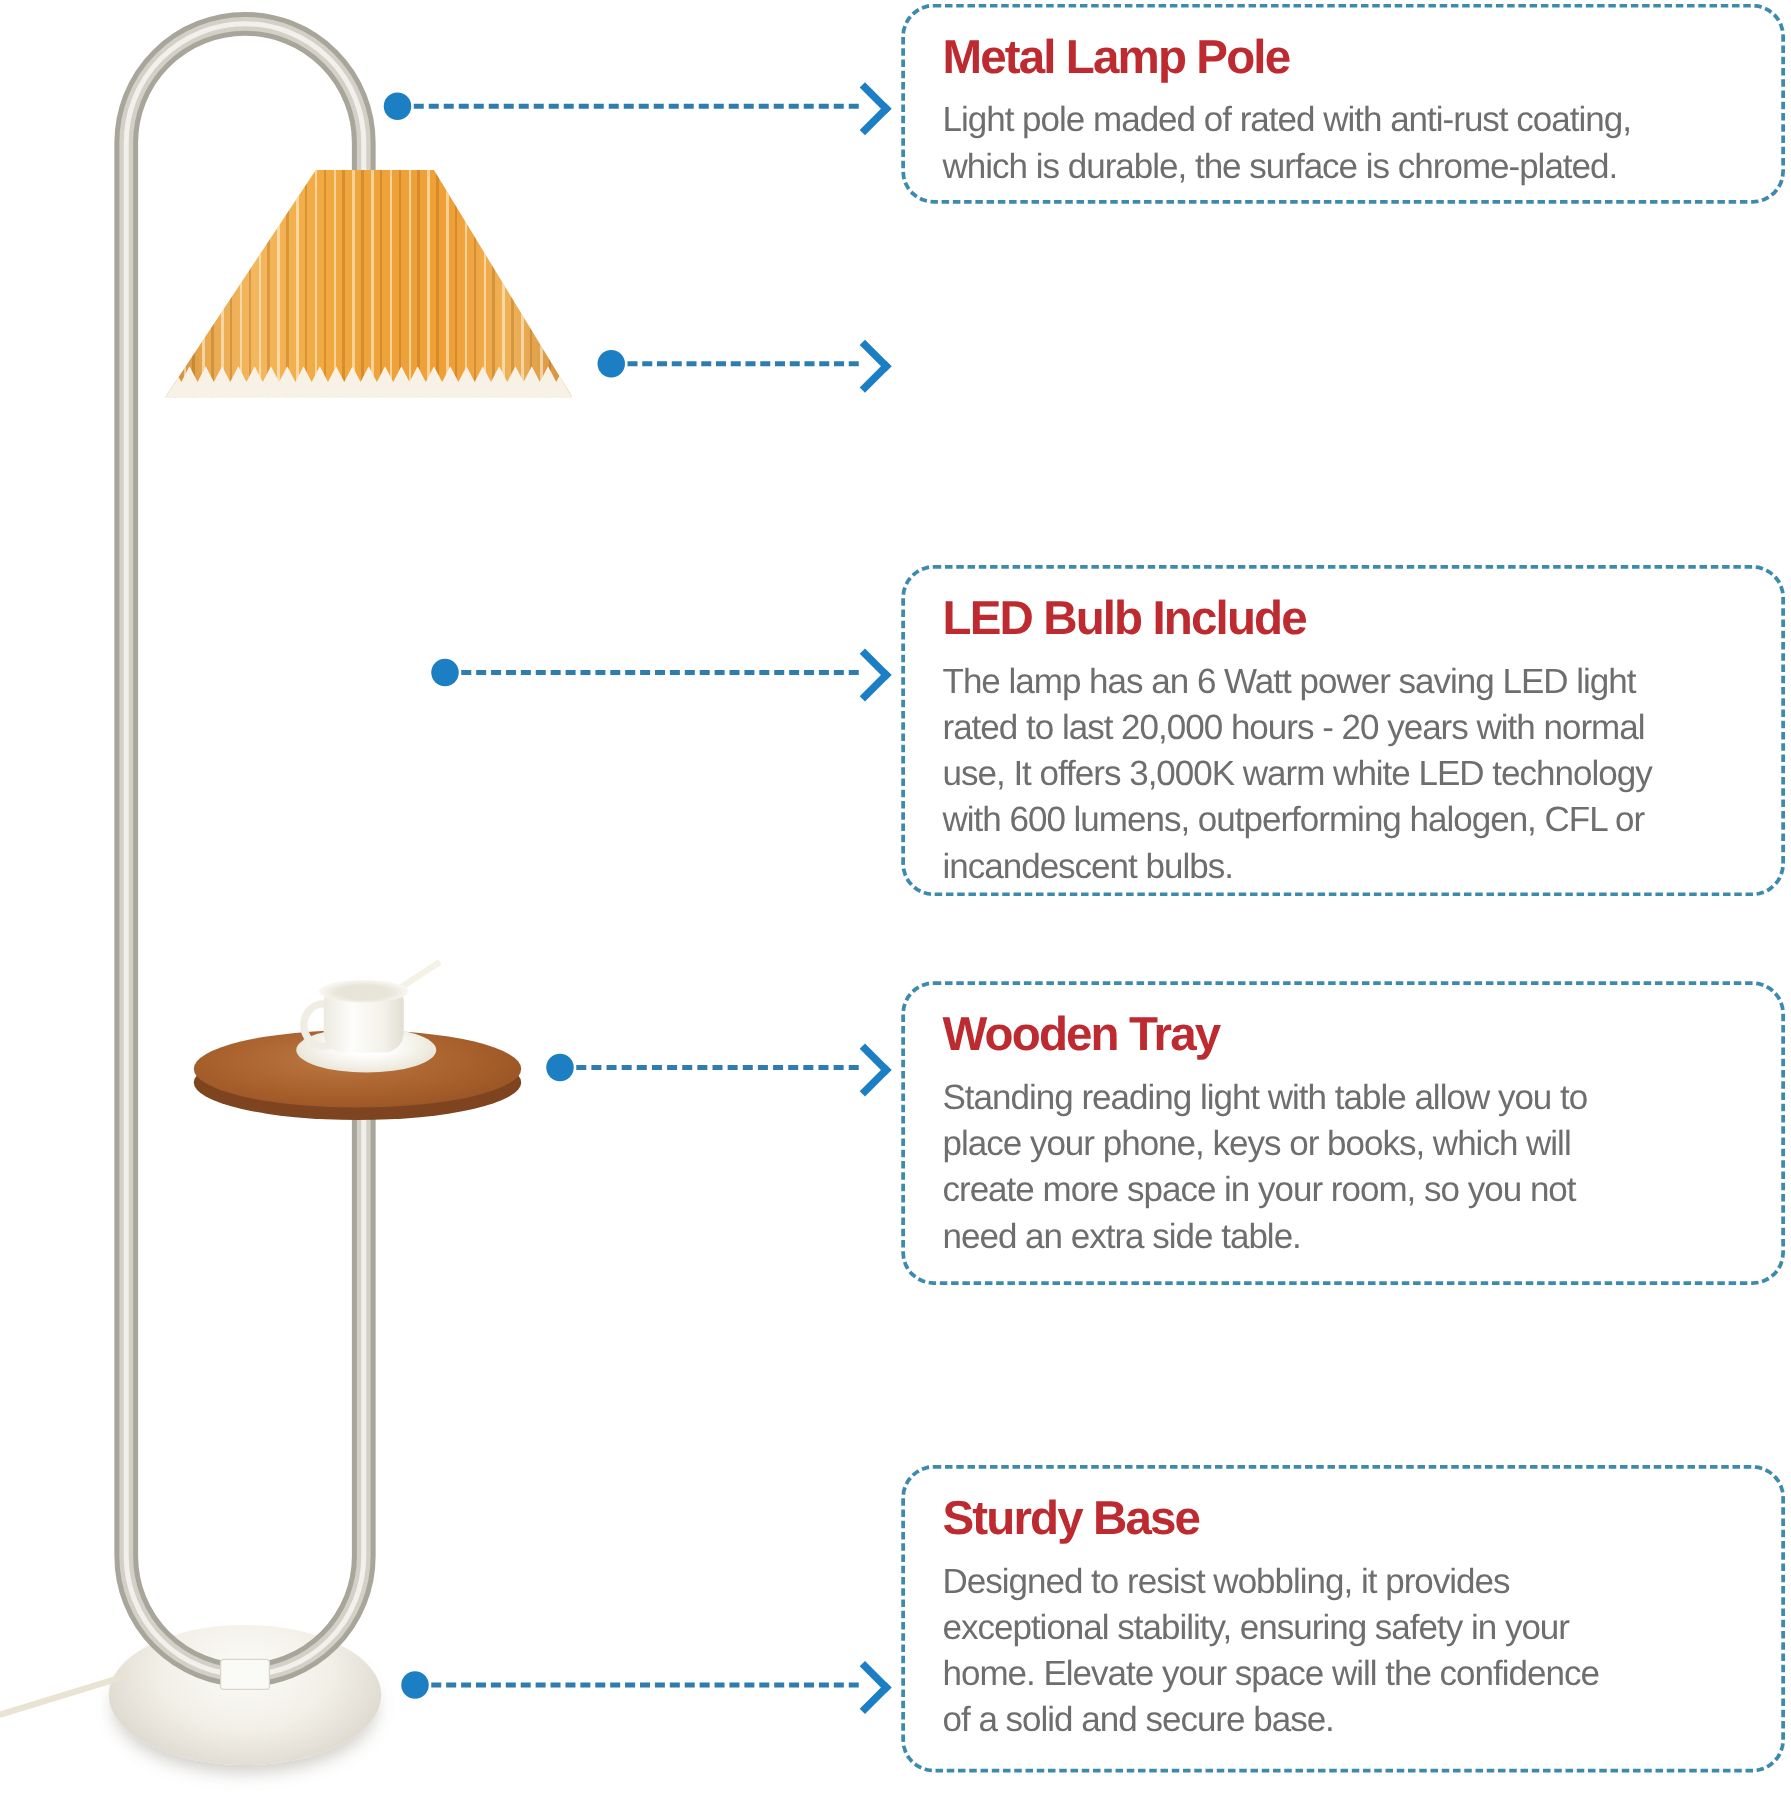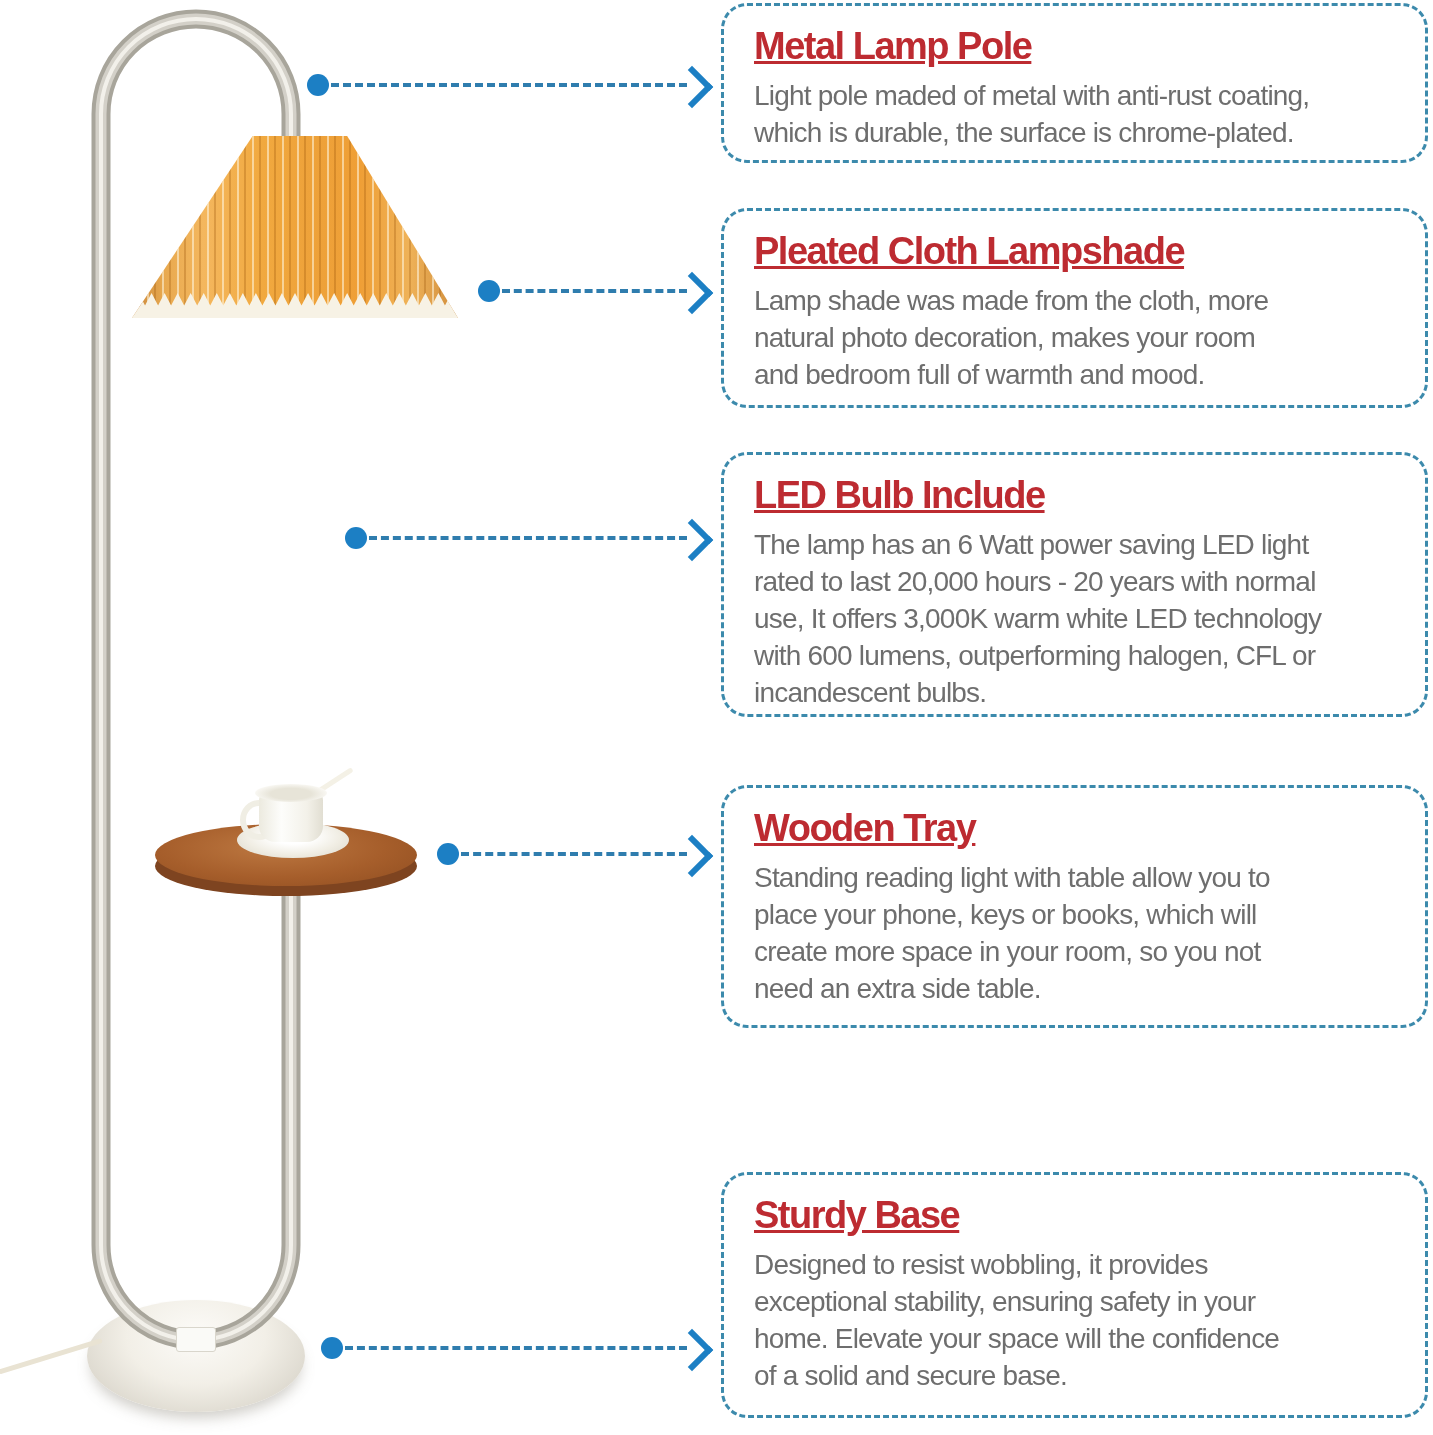--- a/index.html
+++ b/index.html
@@ -10,21 +10,21 @@
   }
 
   
   .card {
     position:absolute; left:721px; width:707px; box-sizing:border-box;
     border:3px dashed #3c8aac; border-radius:26px; background:#ffffff;
     padding:18px 28px 10px 30px;
   }
   .card h2 {
     margin:0 0 7px 0; font-weight:bold; font-size:38px; line-height:1.2;
-    color:#bd2b31; letter-spacing:-1.5px;text-decoration:underline;
+    color:#bd2b31; letter-spacing:-1.5px;
   }
   .card p {
     margin:0; font-size:28px; line-height:37px; color:#6e6e6e;
     letter-spacing:-0.8px; white-space:pre-line;
   }
   .b1 { top:3px;    height:160px; }
   .b2 { top:208px;  height:200px; }
   .b3 { top:452px;  height:265px; }
   .b4 { top:785px;  height:243px; }
   .b5 { top:1172px; height:246px; }
@@ -164,28 +164,22 @@
     <div class="chev" style="left:677px; top:841px;"></div>
   </div>
   <div>
     <div class="dot" style="left:321px; top:1337px;"></div>
     <div class="dash" style="left:345px; top:1346px; width:342px;"></div>
     <div class="chev" style="left:677px; top:1335px;"></div>
   </div>
 
   <div class="card b1">
     <h2>Metal Lamp Pole</h2>
-    <p>Light pole maded of metal with anti-rust coating,
+    <p>Light pole maded of rated with anti-rust coating,
 which is durable, the surface is chrome-plated.</p>
-  </div>
-  <div class="card b2">
-    <h2>Pleated Cloth Lampshade</h2>
-    <p>Lamp shade was made from the cloth, more
-natural photo decoration, makes your room
-and bedroom full of warmth and mood.</p>
   </div>
   <div class="card b3">
     <h2>LED Bulb Include</h2>
     <p>The lamp has an 6 Watt power saving LED light
 rated to last 20,000 hours - 20 years with normal
 use, It offers 3,000K warm white LED technology
 with 600 lumens, outperforming halogen, CFL or
 incandescent bulbs.</p>
   </div>
   <div class="card b4">

